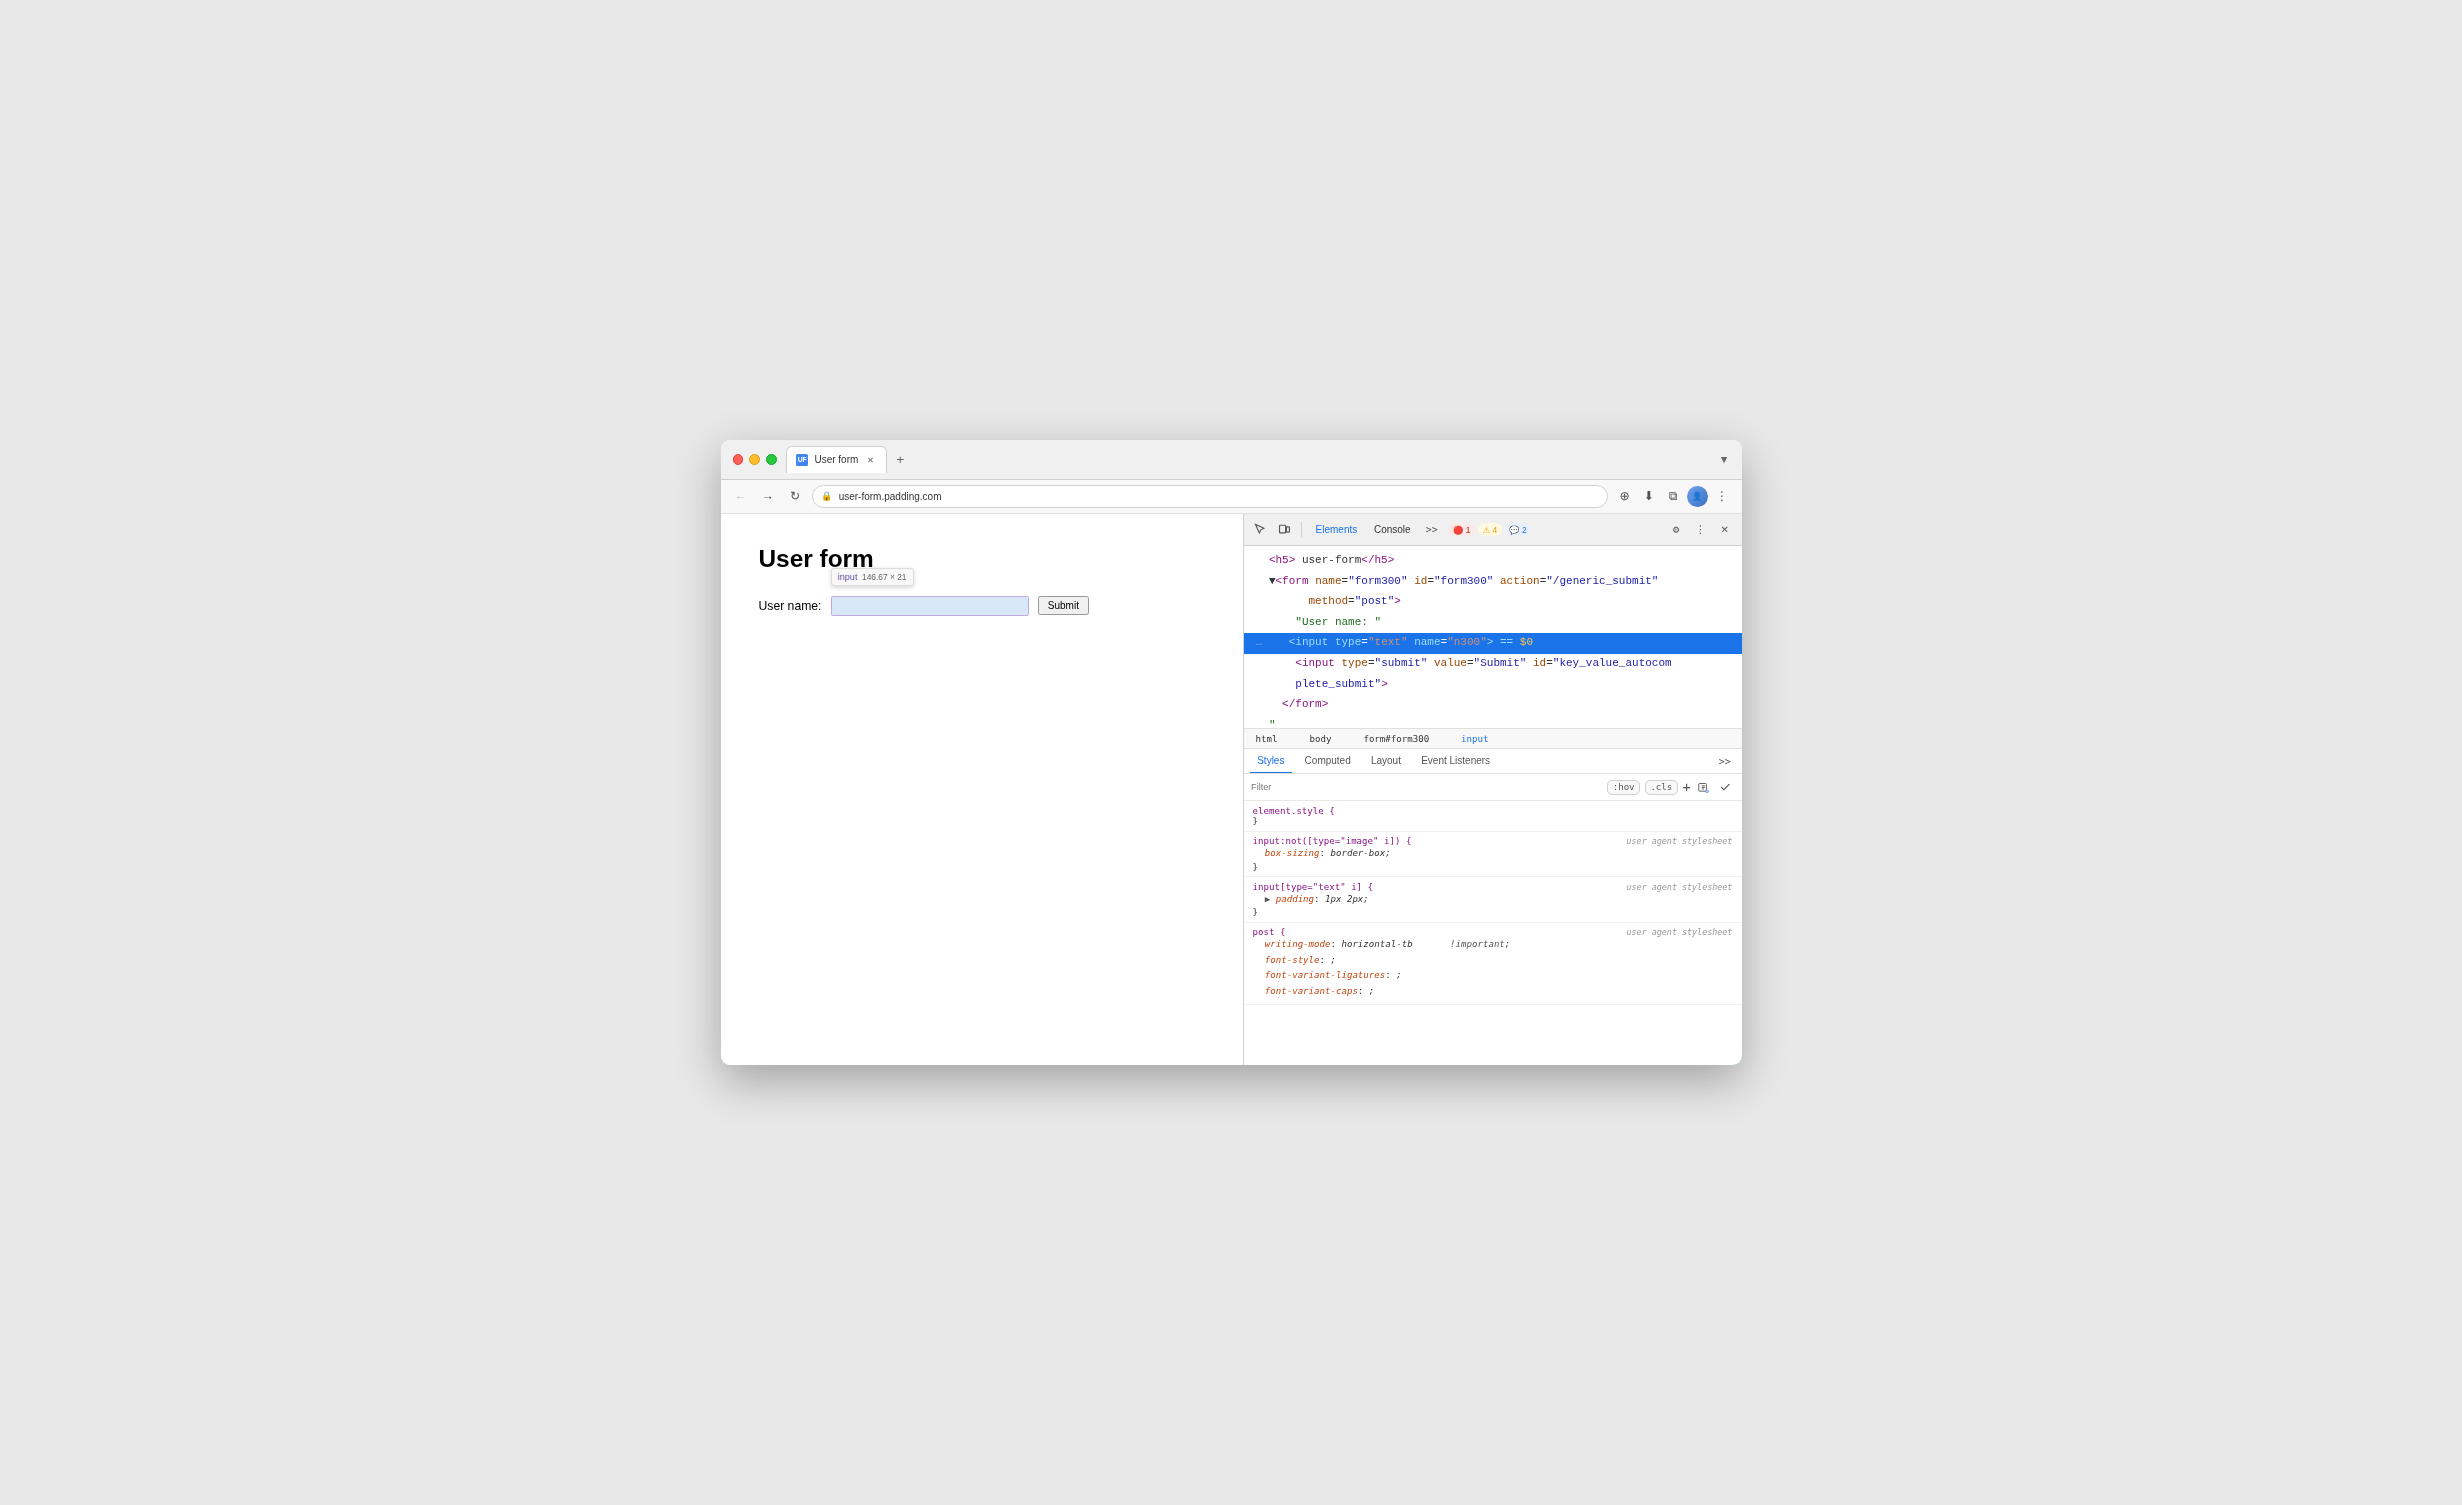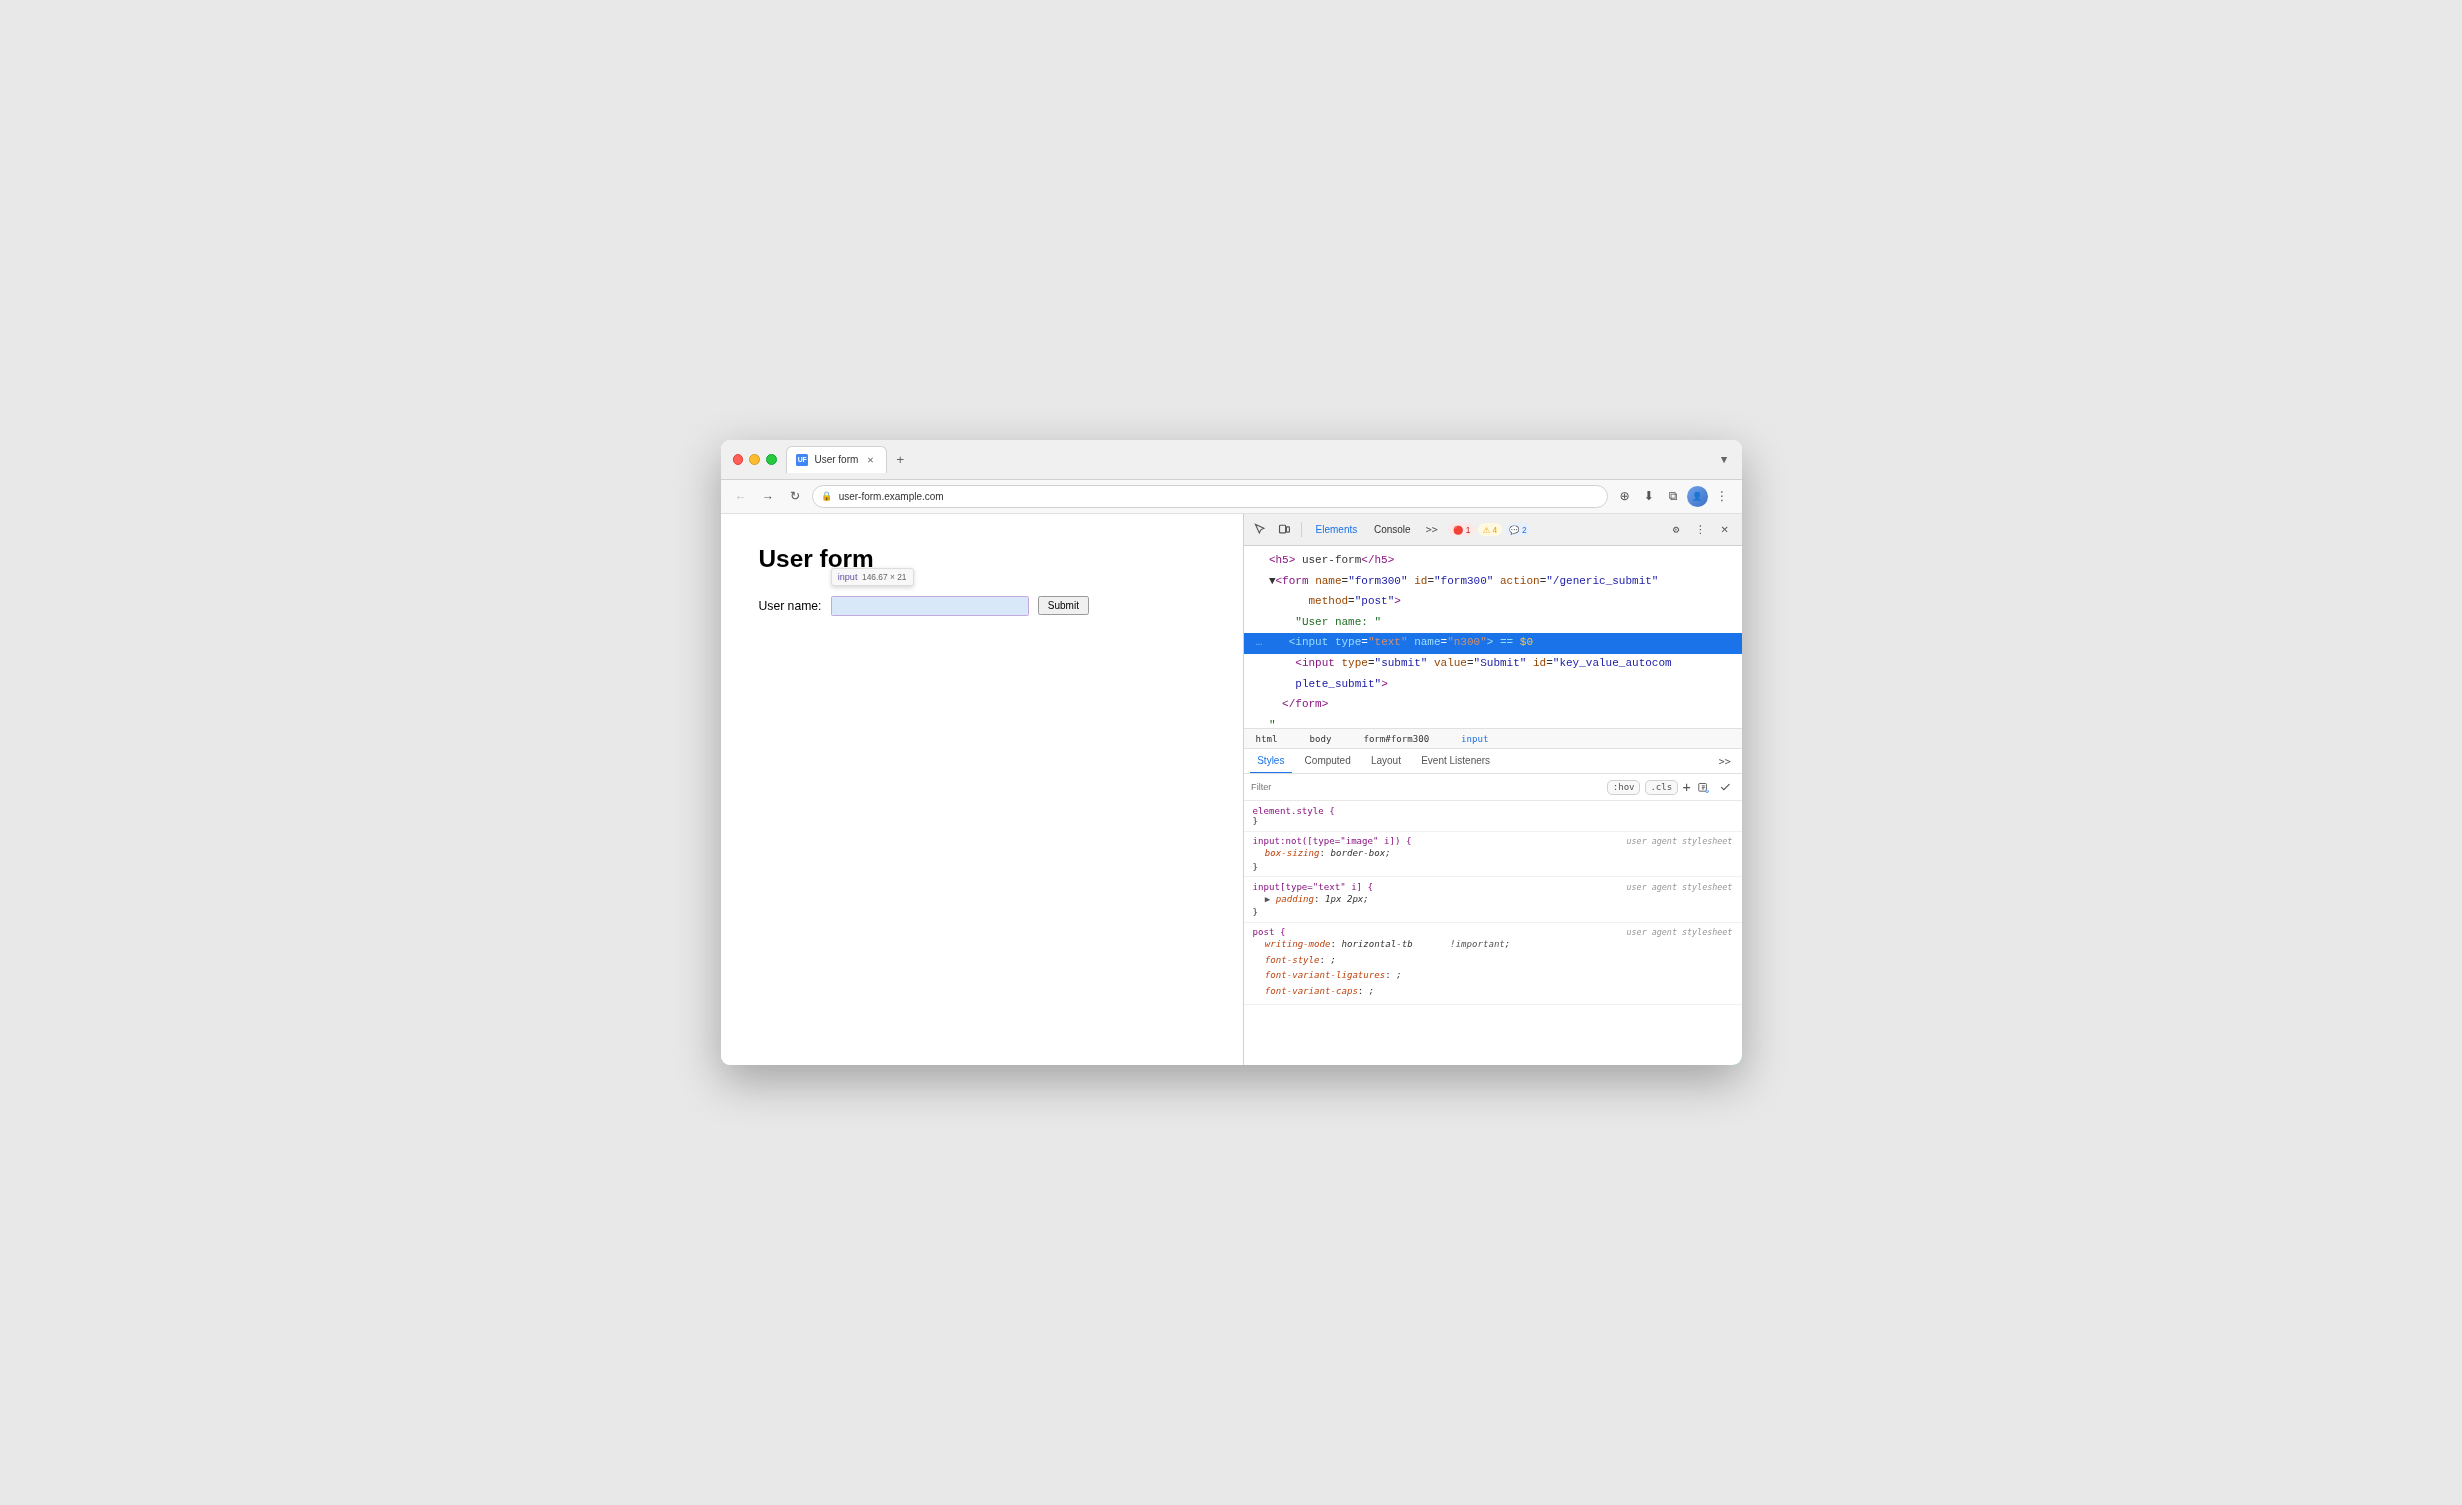--- a/index.html
+++ b/index.html
@@ -537,21 +537,21 @@
       <span class="dropdown-icon">▼</span>
     </div>
   </div>
 
   <div class="nav-bar">
     <div class="nav-btn disabled">←</div>
     <div class="nav-btn">→</div>
     <div class="nav-btn">↻</div>
     <div class="address-bar">
       <span class="security-icon">🔒</span>
-      <span>user-form.example.com</span>
+      <span>user-form.padding.com</span>
     </div>
     <div class="nav-actions">
       <div class="nav-action-btn">⊕</div>
       <div class="nav-action-btn">⬇</div>
       <div class="nav-action-btn">⧉</div>
       <div class="avatar">👤</div>
       <div class="nav-action-btn">⋮</div>
     </div>
   </div>
 

